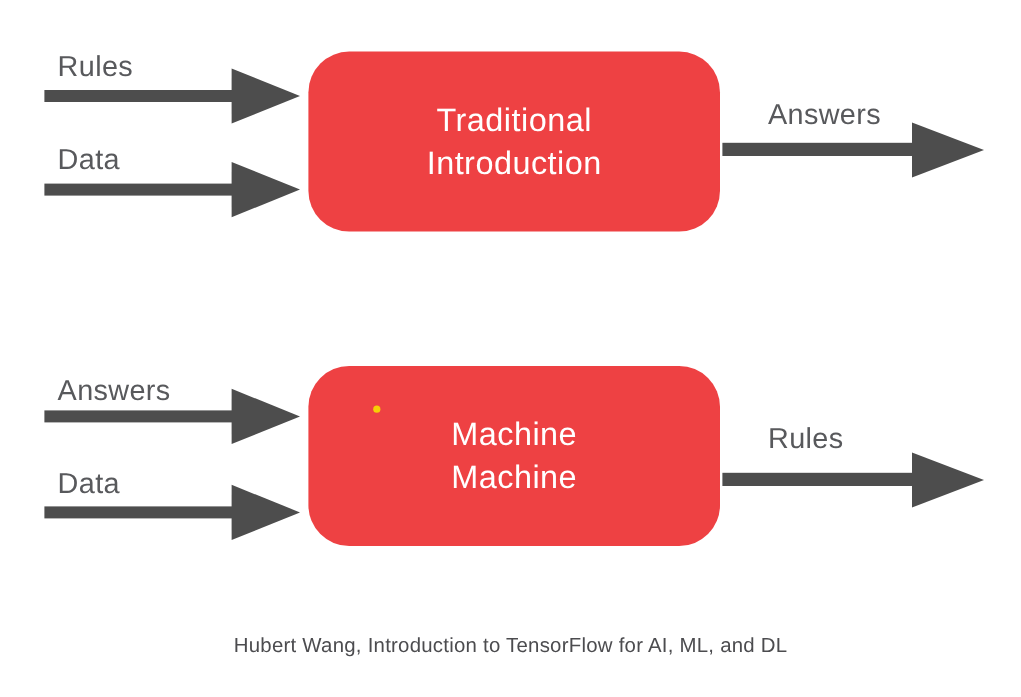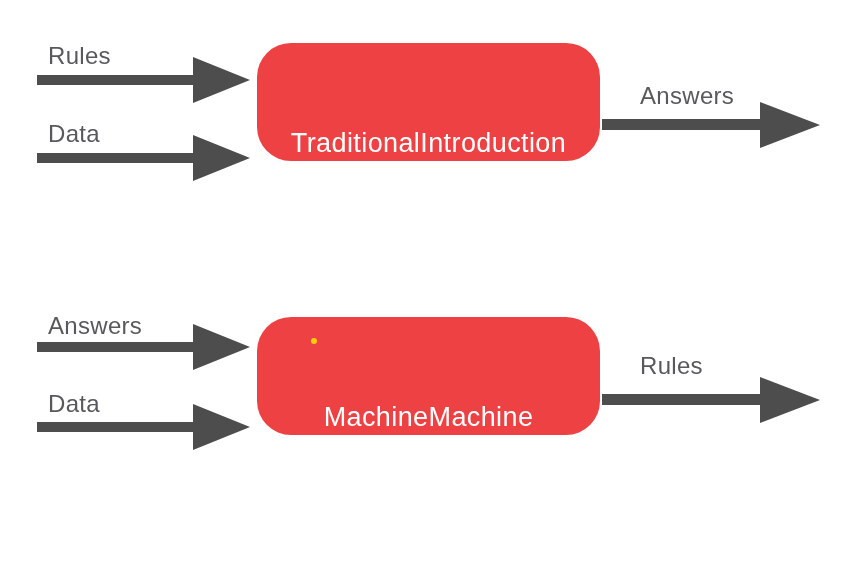--- a/index.html
+++ b/index.html
@@ -51,26 +51,26 @@
     border-bottom: 23px solid transparent;
     border-left: 57px solid var(--arrow_gray);
   }
   .arrow.out { width: 218px; }
   .arrow.out .shaft { top: 17px; height: 11px; right: 59px; }
   .arrow.out .head { border-left-width: 60px; }
   .red-box {
     position: absolute;
     left: 257px;
     width: 343px;
-    height: 118px;
+    height: 150px;
     background: var(--box_red);
     border-radius: 34px;
     display: flex;
-    flex-direction: row;
-    align-items: flex-end;
+    flex-direction: column;
+    align-items: center;
     justify-content: center;
     color: var(--box_text);
     font-size: 27px;
     line-height: 36px;
     text-align: center;
     letter-spacing: 0.4px;
   }
   .yellow-dot {
     position: absolute;
     left: 311px;
@@ -96,21 +96,21 @@
   .pos-in-label-1b { left: 48px; top: 120px; }
   .pos-in-arrow-1b { left: 37px; top: 135px; }
   .pos-box-1 { top: 43px; }
   .pos-out-label-1 { left: 640px; top: 82px; }
   .pos-out-arrow-1 { left: 602px; top: 102px; }
   
   .pos-in-label-2a { left: 48px; top: 312px; }
   .pos-in-arrow-2a { left: 37px; top: 324px; }
   .pos-in-label-2b { left: 48px; top: 390px; }
   .pos-in-arrow-2b { left: 37px; top: 404px; }
-  .pos-box-2 { top: 317px; }
+  .pos-box-2 { top: 305px; }
   .pos-out-label-2 { left: 640px; top: 352px; }
   .pos-out-arrow-2 { left: 602px; top: 377px; }
 </style>
 </head>
 <body>
 
 <div class="canvas">
 
   <span class="flow-label pos-in-label-1a">Rules</span>
   <div class="arrow pos-in-arrow-1a">
@@ -153,14 +153,15 @@
   </div>
 
   <div class="yellow-dot"></div>
 
   <span class="flow-label pos-out-label-2">Rules</span>
   <div class="arrow out pos-out-arrow-2">
     <div class="shaft"></div>
     <div class="head"></div>
   </div>
 
+  <div class="caption">Hubert Wang, Introduction to TensorFlow for AI, ML, and DL</div>
 
 </div>
 
 </body></html>

